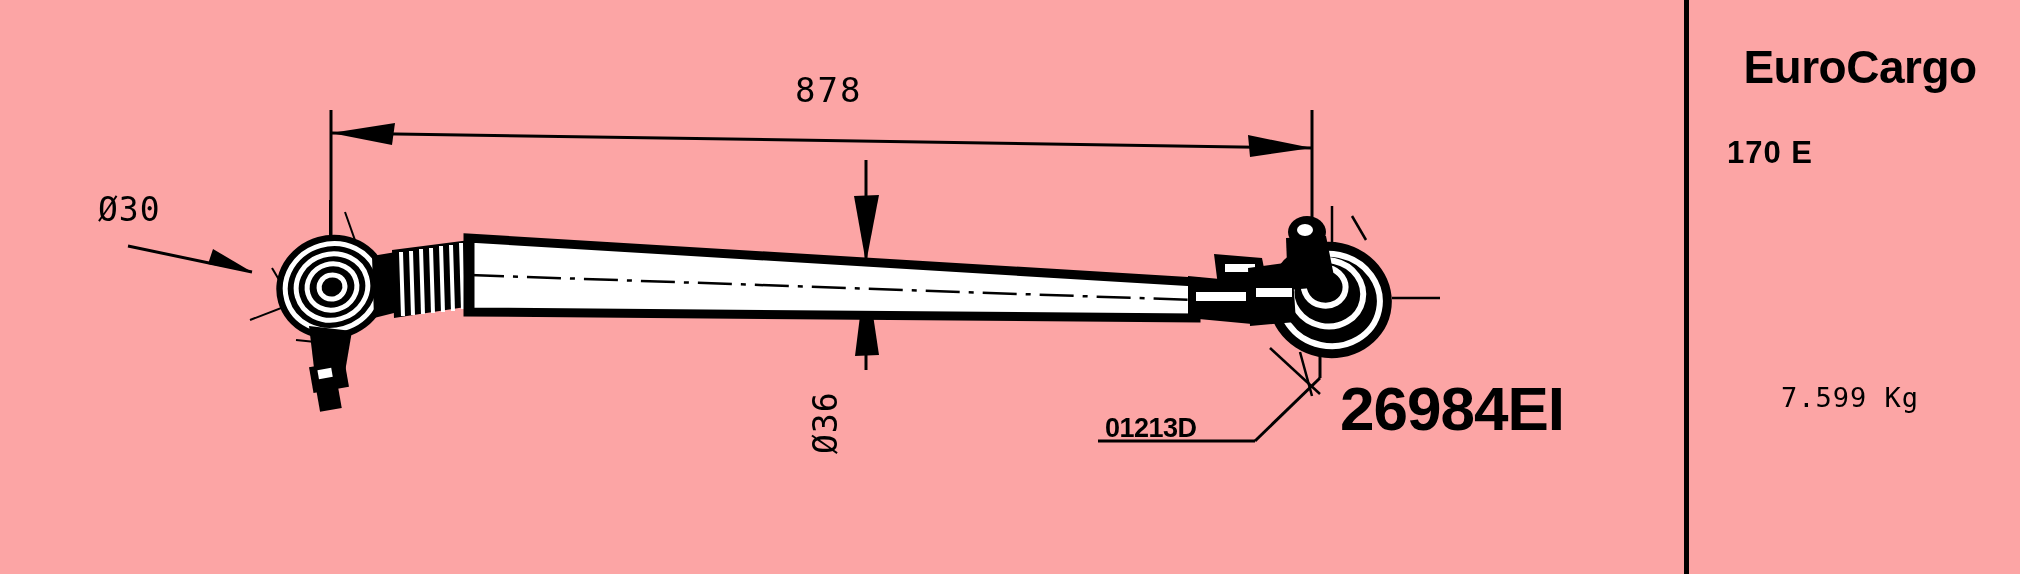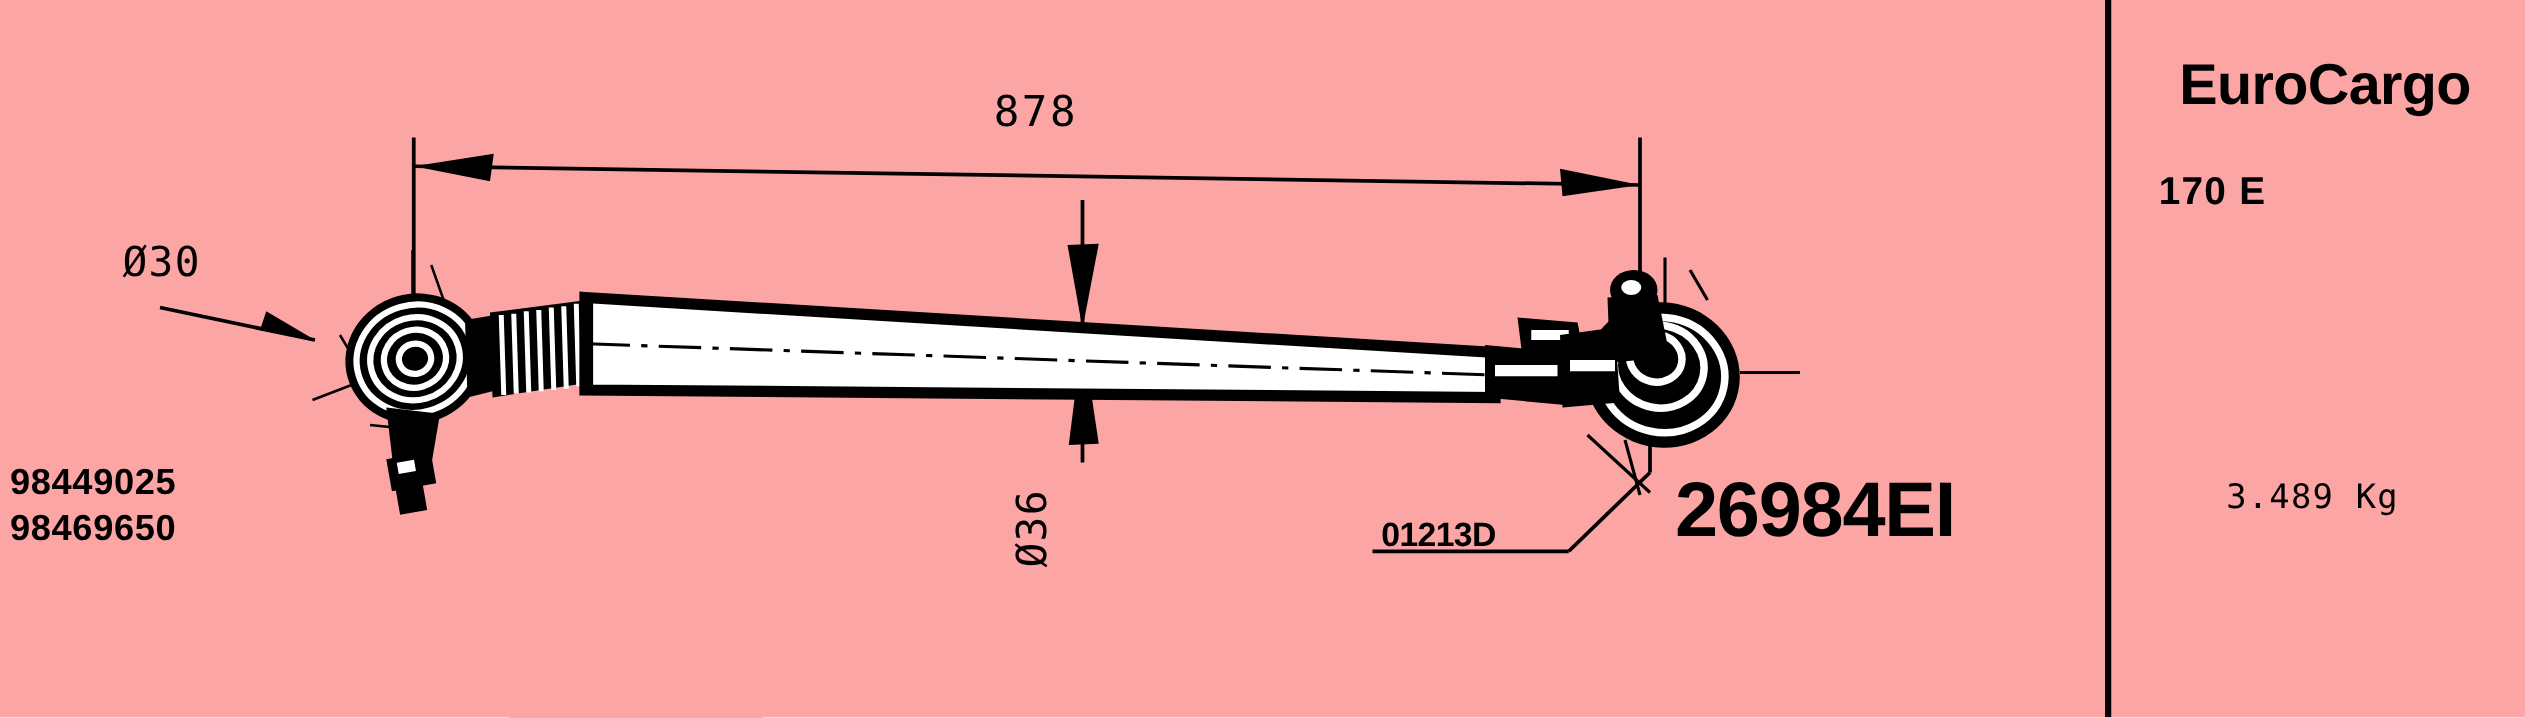--- a/index.html
+++ b/index.html
@@ -250,28 +250,24 @@
   </svg>
 
   <div id="dim-length-text" class="abs">878</div>
 
   <div id="dim-dia30-text" class="abs">Ø30</div>
 
   <div id="dim-dia36-text" class="abs">Ø36</div>
 
   <div id="ref-code-text" class="abs">01213D</div>
 
-  <div id="part-numbers" class="abs">
-    <div>98449025</div>
-    <div>98469650</div>
-  </div>
 
   <div id="drawing-code" class="abs">26984EI</div>
 
   <div id="panel-divider" class="abs"></div>
 
   <div id="model-name" class="abs">EuroCargo</div>
 
   <div id="model-variant" class="abs">170  E</div>
 
-  <div id="weight-value" class="abs">3.489  Kg</div>
+  <div id="weight-value" class="abs">7.599  Kg</div>
 
 </div>
 
 </body></html>

